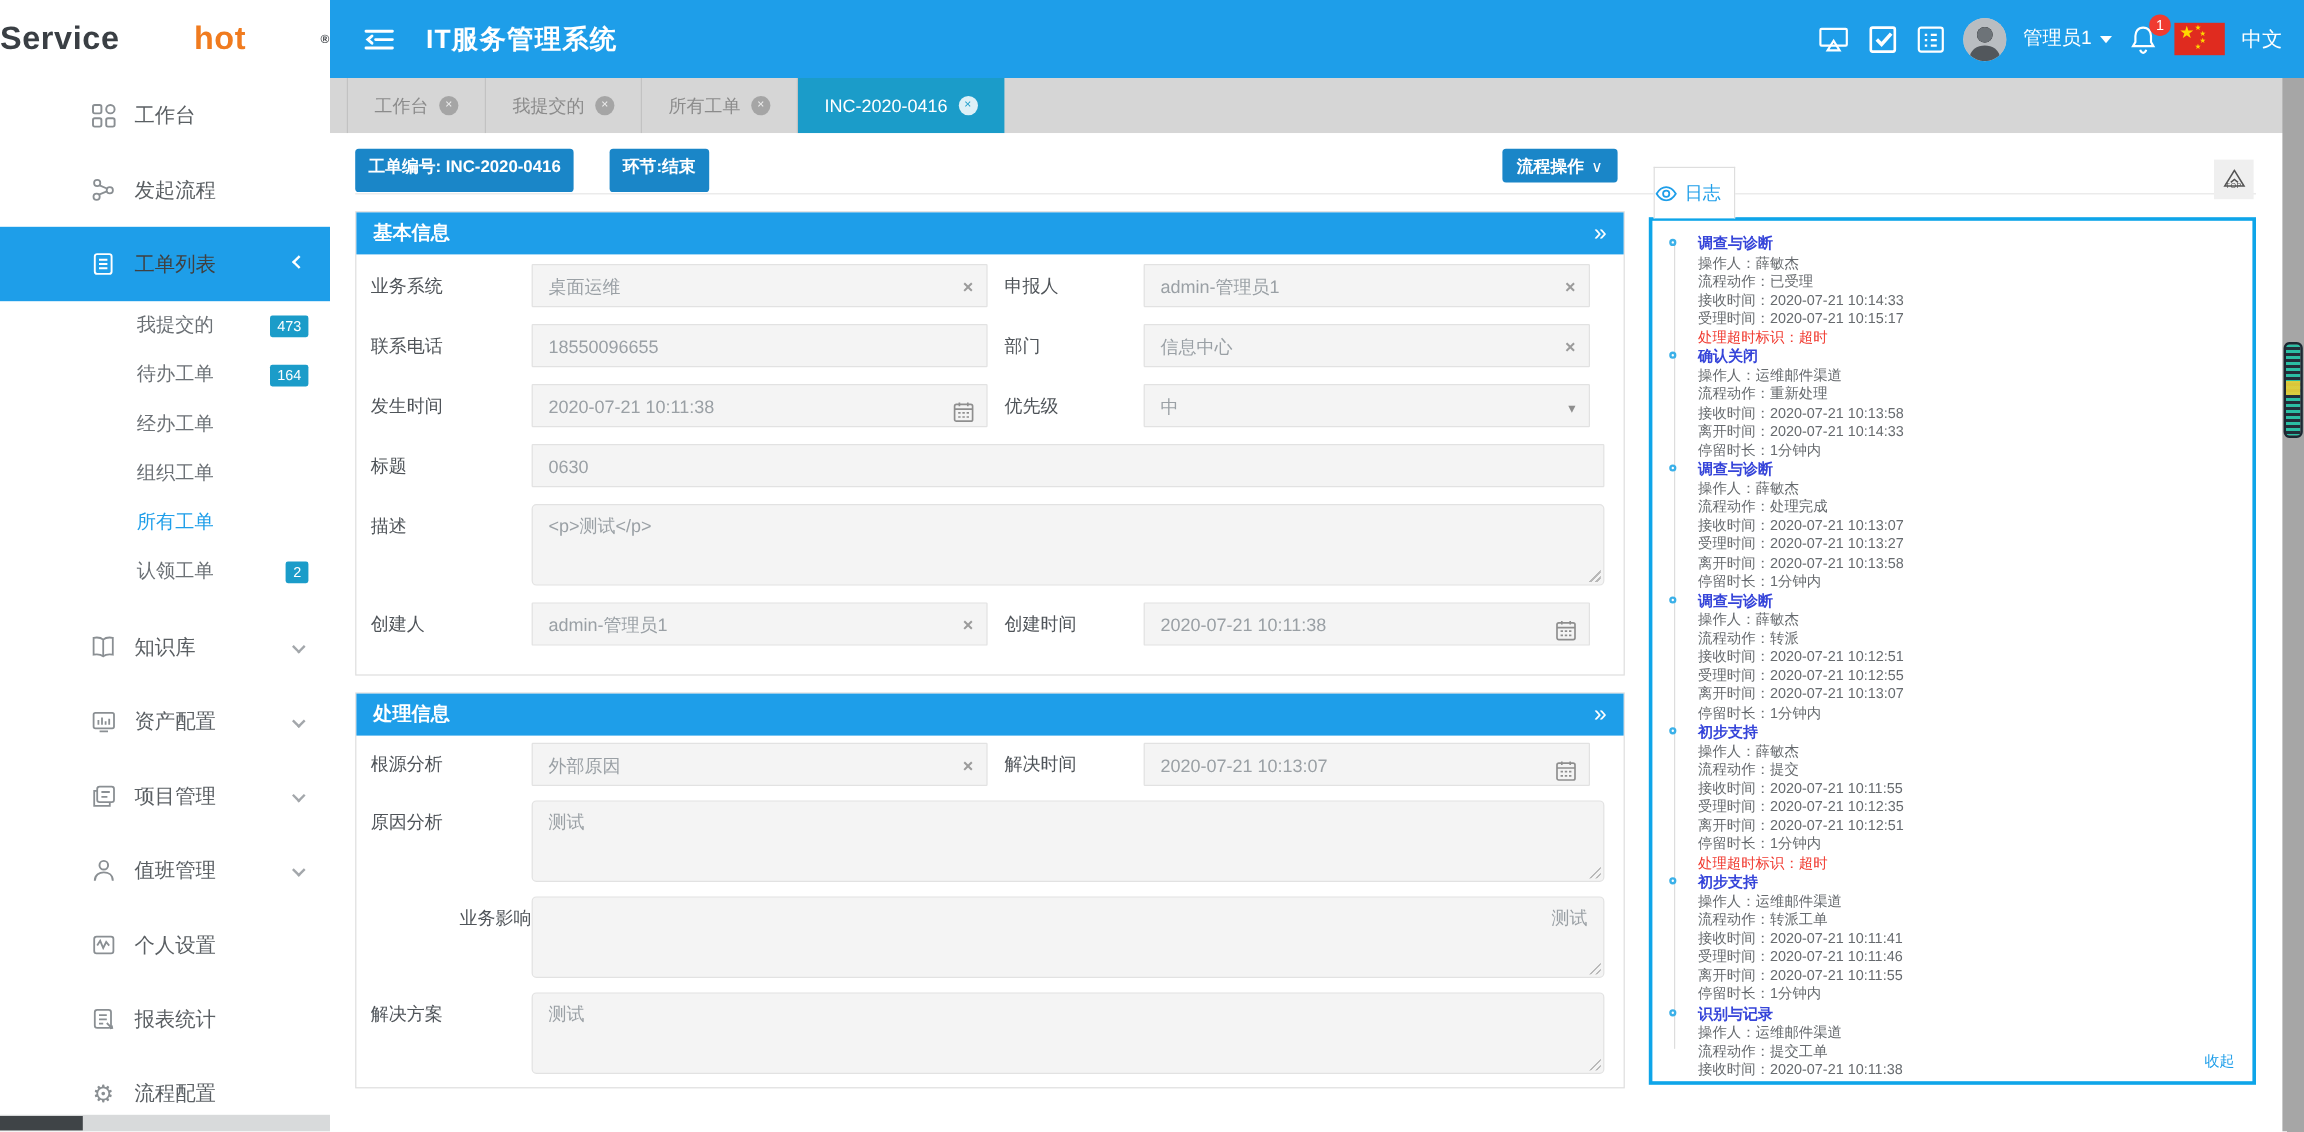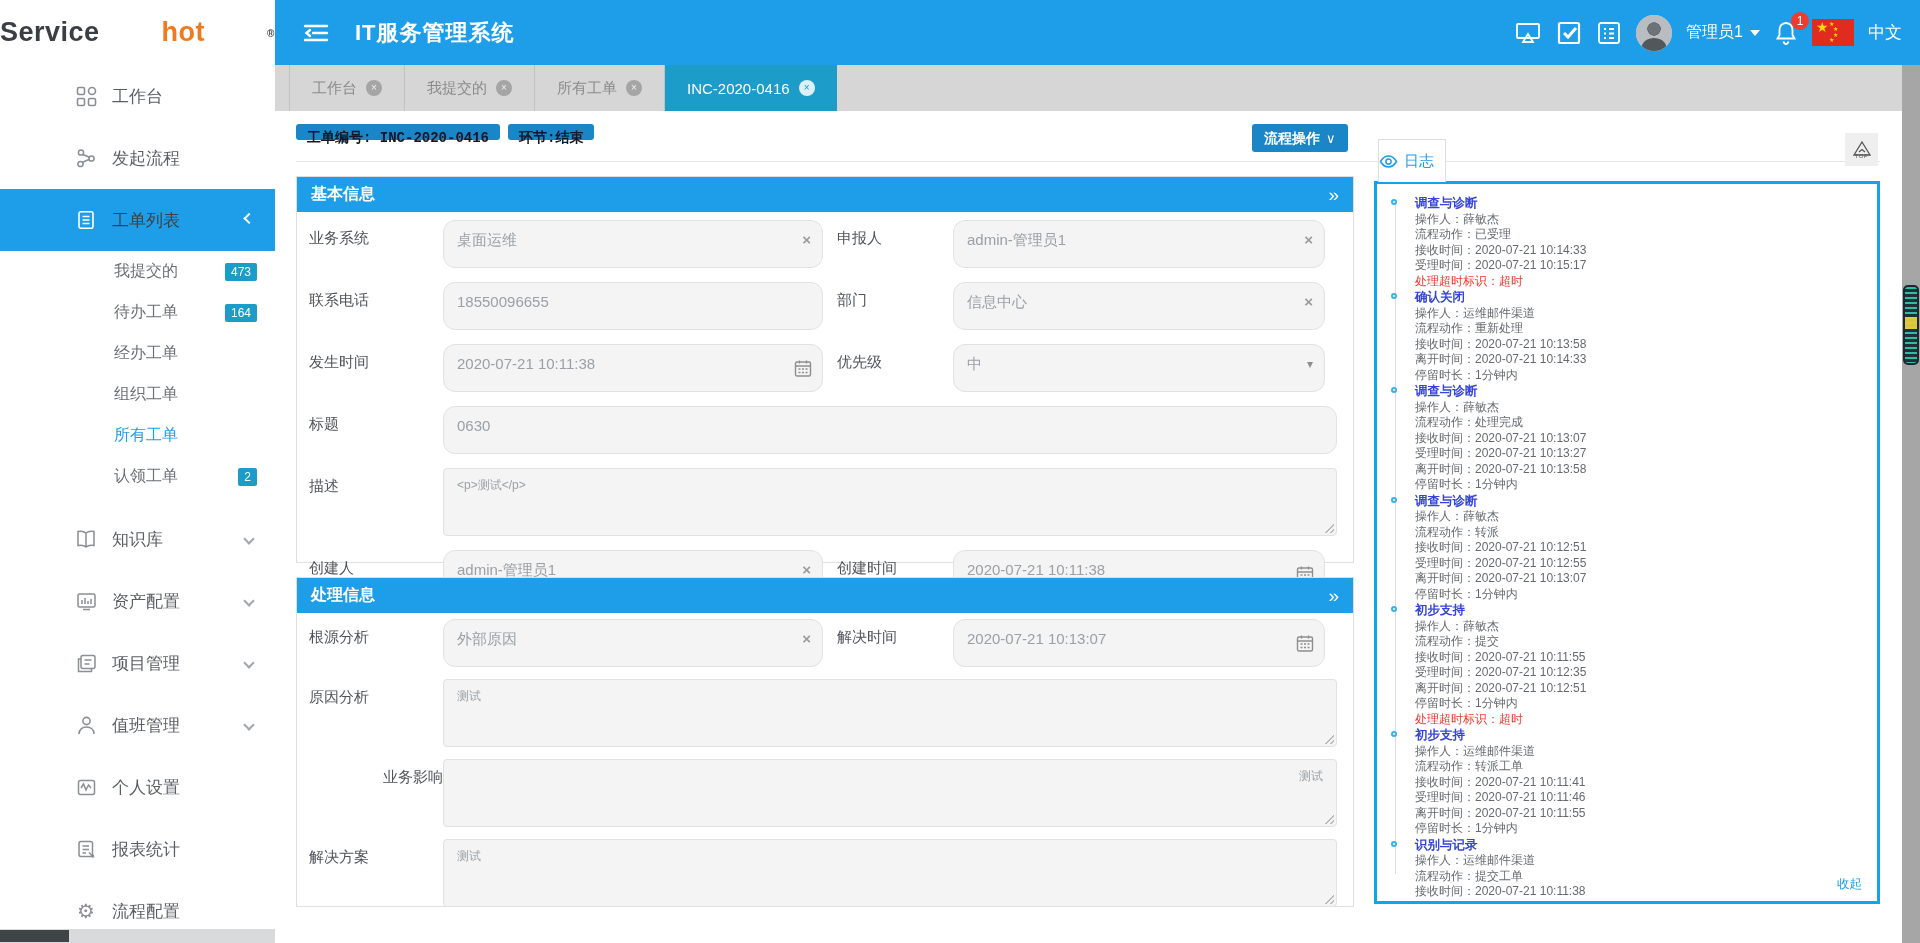--- a/index.html
+++ b/index.html
@@ -59,48 +59,48 @@
   .tab { display:flex; align-items:center; gap:9px; padding:0 22px; font-size:15px; color:#8b8b8b;
          border-right:1px solid #c2c2c2; cursor:pointer; }
   .tab:first-child { border-left:1px solid #c2c2c2; }
   .tab .tclose { width:16px; height:16px; border-radius:50%; background:#a5a5a5; color:#efefef;
                  font-size:10px; line-height:16px; text-align:center; cursor:pointer; }
   .tab.active { background:#1b9cc9; color:#fff; border-right:none; }
   .tab.active .tclose { background:rgba(255,255,255,.85); color:#1b9cc9; }
 
   
   .content { position:absolute; left:275px; top:111px; width:1645px; height:832px; background:#fff; }
-  .badge { position:absolute; height:16px; line-height:28px; background:#1a86c8; color:#0f172a;
-           font-size:14px; padding:0 11px; border-radius:3px; font-weight:bold;font-family:Liberation Mono, monospace; }
+  .badge { position:absolute; height:36px; line-height:28px; background:#1a86c8; color:#ffffff;
+           font-size:14px; padding:0 11px; border-radius:3px; font-weight:bold; }
   .badge.b1 { left:21px; top:13px; }
   .badge.b2 { left:233px; top:13px; }
   .process-btn { position:absolute; left:977px; top:13px; height:28px; line-height:28px; background:#1a86c8;
                  color:#fff; font-size:14px; font-weight:bold; padding:0 12px; border-radius:3px; cursor:pointer; }
   .process-btn .pv { font-weight:normal; margin-left:6px; font-size:13px; }
   .rule { position:absolute; left:21px; top:50px; width:1584px; height:0; border-top:1px solid #e6e6e6; }
 
   .card { position:absolute; left:21px; width:1058px; background:#fff; border:1px solid #dedede; }
   .card.basic { top:65px; height:387px; }
   .card.handle { top:466px; height:330px; }
   .sec-head { height:35px; background:#1e9ee9; color:#fff; display:flex; align-items:center;
               padding:0 14px; font-size:16px; font-weight:bold; }
   .sec-head .collapse { margin-left:auto; font-size:19px; font-weight:normal; cursor:pointer; }
   .frm { padding:8px 16px 0 0; }
   .frow { display:flex; align-items:flex-start; margin-bottom:14px; }
   .flbl { width:146px; padding-left:12px; padding-top:9px; font-size:15px; color:#4f5459; flex:none; }
   .flbl.r2 { width:130px; padding-left:14px; }
-  .fld { position:relative; background:#f4f4f4; border:1px solid #e2e2e2; border-radius:12px;
-         height:48px; line-height:38px; font-size:15px; color:#9aa0a5; padding:0 34px 0 13px;
+  .fld { position:relative; background:#f4f4f4; border:1px solid #e2e2e2; border-radius:1px;
+         height:36px; line-height:38px; font-size:15px; color:#9aa0a5; padding:0 34px 0 13px;
          overflow:hidden; white-space:nowrap; cursor:default; }
   .fld.w-l { width:380px; } .fld.w-r { width:372px; } .fld.w-full { width:894px; }
   .fld .clear { position:absolute; right:11px; top:0; color:#9b9b9b; font-size:15px; font-weight:bold; cursor:pointer; }
   .fld .cal { position:absolute; right:10px; top:9px; cursor:pointer; }
   .fld .sel { position:absolute; right:11px; top:0; color:#8e8e8e; font-size:12px; cursor:pointer; }
   .tarea { position:relative; background:#f4f4f4; border:1px solid #e2e2e2; border-radius:4px;
-           height:68px; font-size:12px; color:#9aa0a5; padding:8px 13px; cursor:text; }
+           height:68px; font-size:15px; color:#9aa0a5; padding:8px 13px; cursor:text; }
   .tarea.w-full { width:894px; }
   .tarea::after { content:""; position:absolute; right:2px; bottom:2px; width:10px; height:10px;
       background:linear-gradient(315deg, transparent 0 2px, #b9b9b9 2px 3.5px, transparent 3.5px 5.5px, #b9b9b9 5.5px 7px, transparent 7px); }
 
   
   .log-tab { position:absolute; left:1103px; top:28px; width:68px; height:43px; background:#fff;
              border:1px solid #dedede; border-bottom:none; z-index:3; display:flex; align-items:center;
              gap:6px; color:#1e9ee9; font-size:15px; cursor:pointer; }
   .log-card { position:absolute; left:1099px; top:70px; width:506px; height:723px; background:#fff;
               border:3px solid #0ea5e9; z-index:2; padding:12px 12px 6px 14px; }

